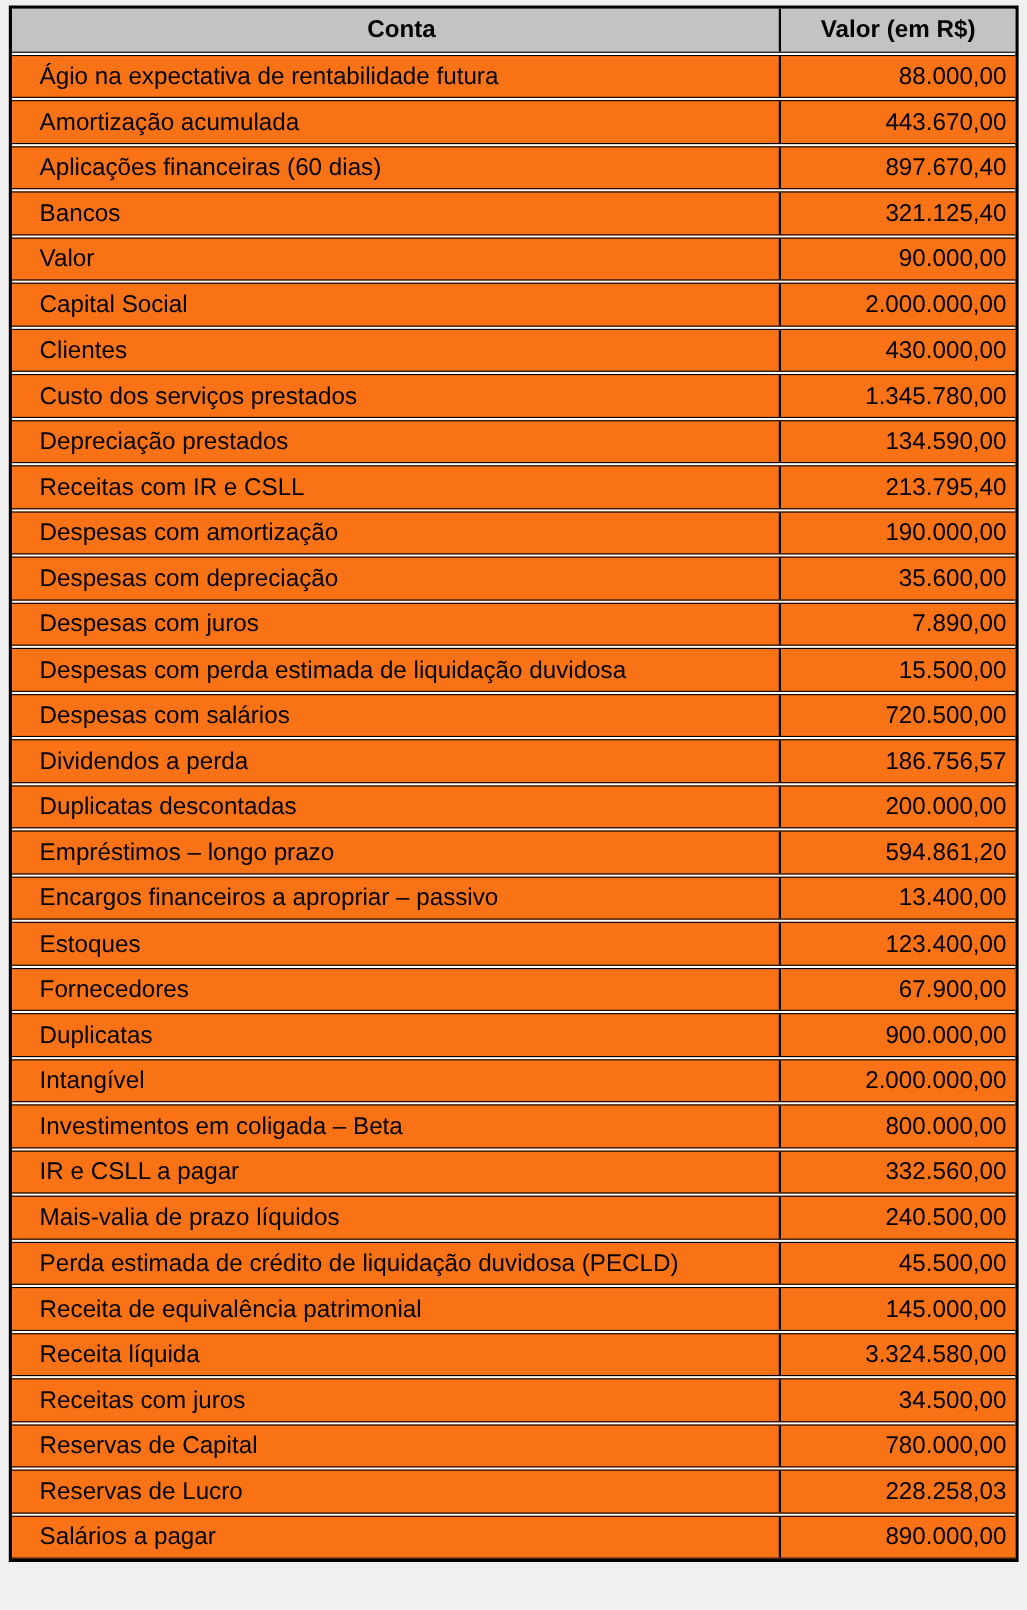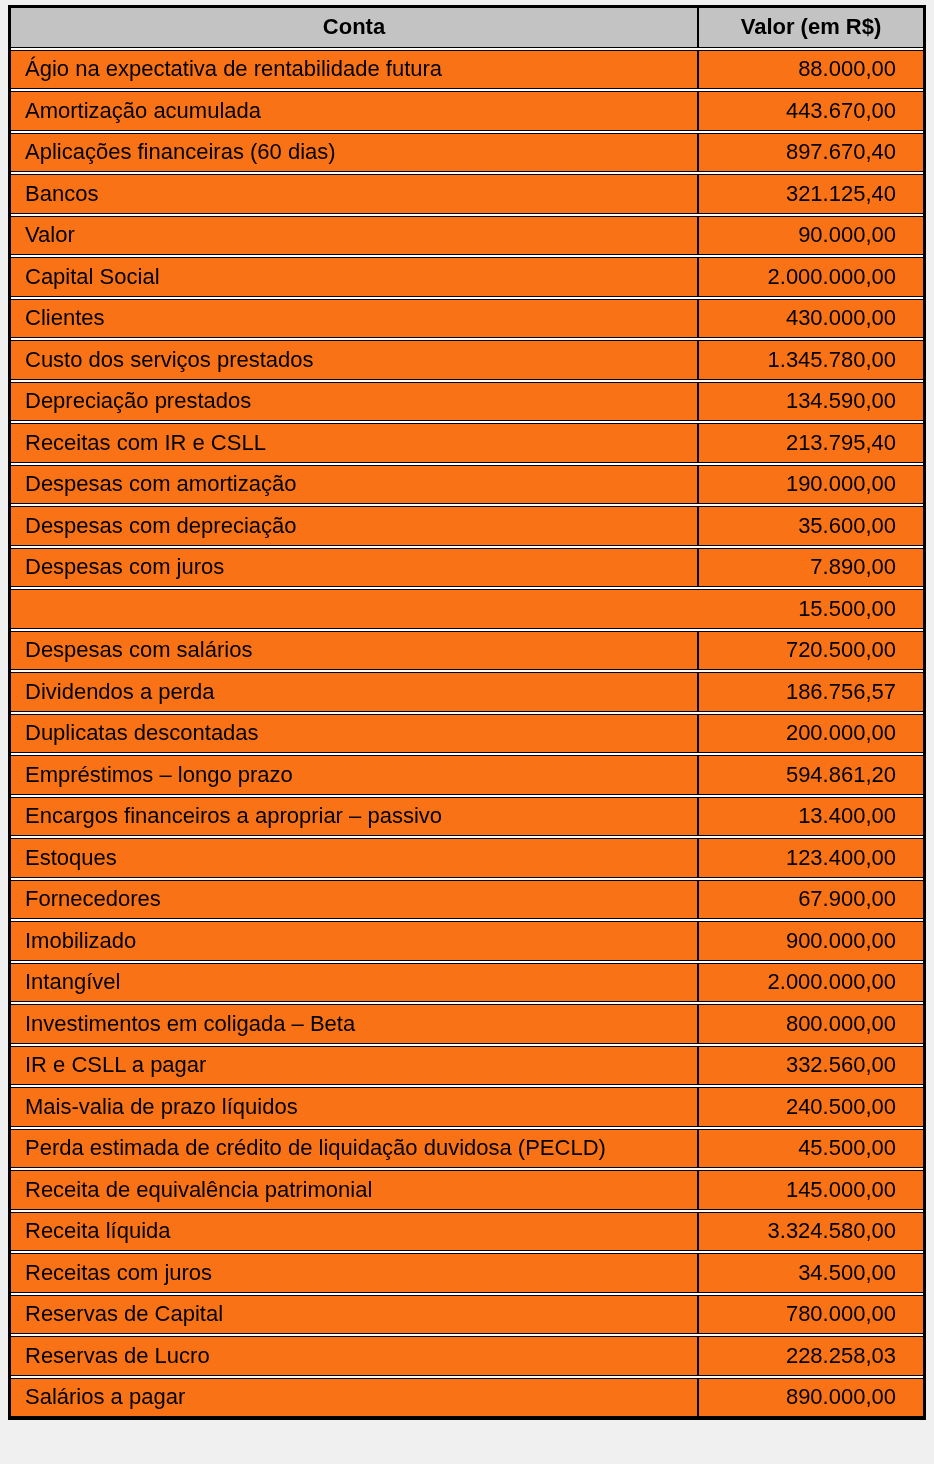--- a/index.html
+++ b/index.html
@@ -46,26 +46,27 @@
     line-height: 1;
     overflow: hidden;
     white-space: nowrap;
   }
 
   .cell.conta {
     width: 688px;
     flex: none;
     border-right: 2px solid #000;
     padding-left: 14px;
+    margin-left: 11px;
   }
 
   .cell.valor {
     flex: 1;
     justify-content: flex-end;
-    padding-right: 27px;
+    padding-right: 8px;
   }
 
   .trow.header .cell.conta,
   .trow.header .cell.valor {
     justify-content: center;
     padding-left: 0;
     padding-right: 0;
   }
 </style>
 </head>
@@ -137,20 +138,21 @@
     <div class="cell conta">Despesas com depreciação</div>
     <div class="cell valor">35.600,00</div>
   </div>
 
   <div class="trow">
     <div class="cell conta">Despesas com juros</div>
     <div class="cell valor">7.890,00</div>
   </div>
 
   <div class="trow">
+    <div class="cell conta">Despesas com perda estimada de liquidação duvidosa</div>
     <div class="cell valor">15.500,00</div>
   </div>
 
   <div class="trow">
     <div class="cell conta">Despesas com salários</div>
     <div class="cell valor">720.500,00</div>
   </div>
 
   <div class="trow">
     <div class="cell conta">Dividendos a perda</div>
@@ -176,21 +178,21 @@
     <div class="cell conta">Estoques</div>
     <div class="cell valor">123.400,00</div>
   </div>
 
   <div class="trow">
     <div class="cell conta">Fornecedores</div>
     <div class="cell valor">67.900,00</div>
   </div>
 
   <div class="trow">
-    <div class="cell conta">Imobilizado</div>
+    <div class="cell conta">Duplicatas</div>
     <div class="cell valor">900.000,00</div>
   </div>
 
   <div class="trow">
     <div class="cell conta">Intangível</div>
     <div class="cell valor">2.000.000,00</div>
   </div>
 
   <div class="trow">
     <div class="cell conta">Investimentos em coligada – Beta</div>

